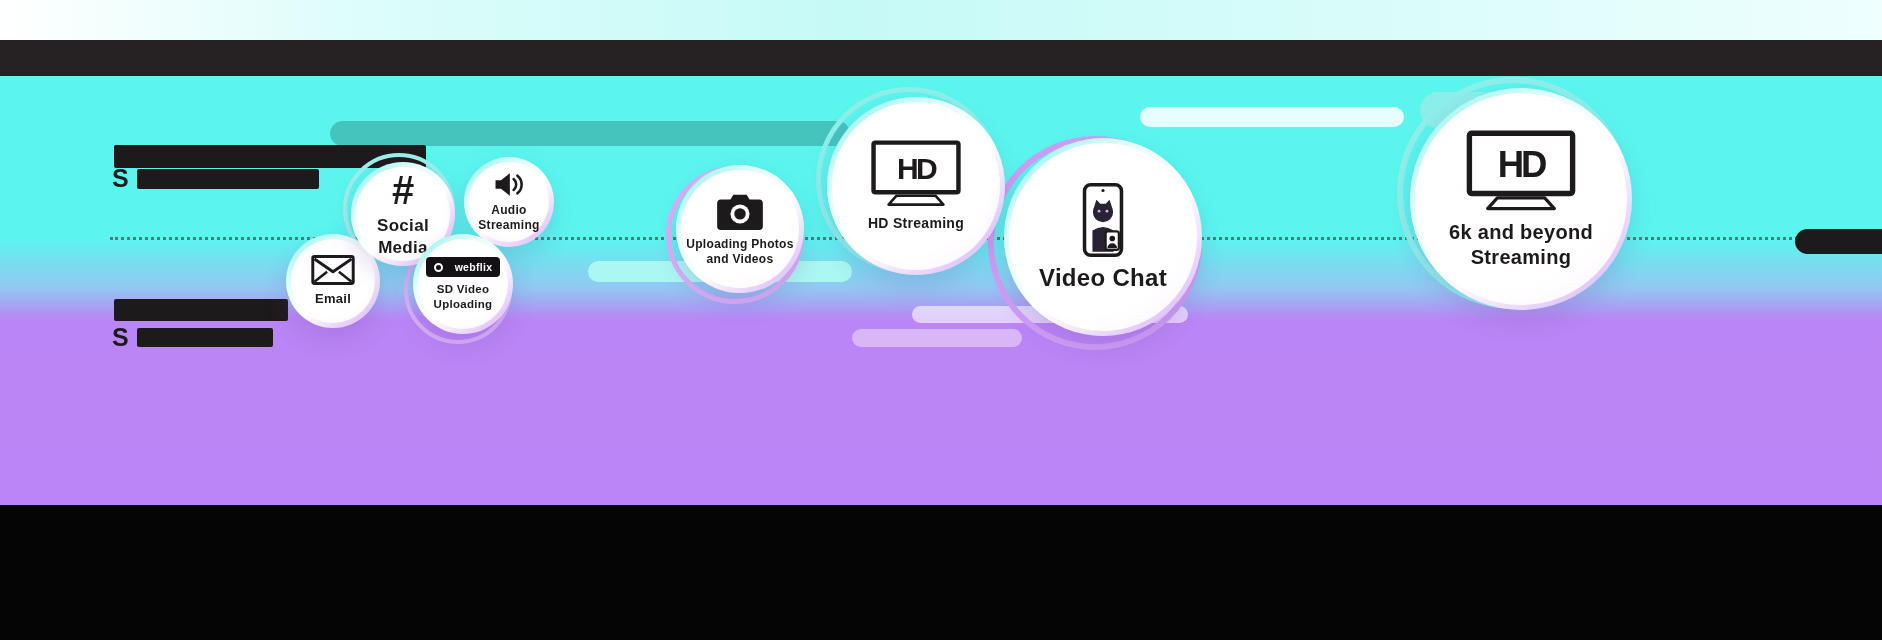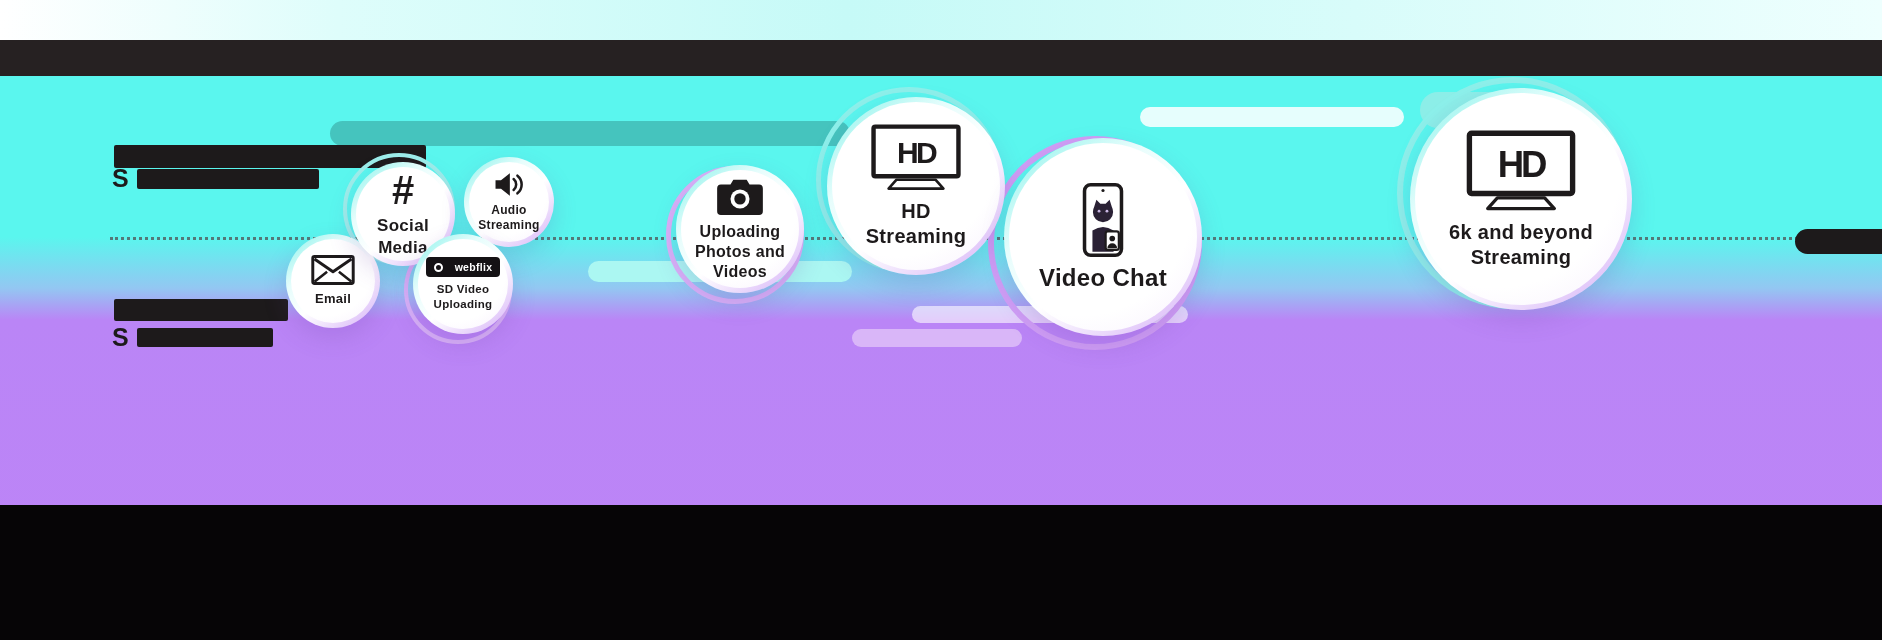--- a/index.html
+++ b/index.html
@@ -65,22 +65,22 @@
   .b-sd{ left:413px; top:234px; width:100px; height:100px; z-index:4; }
   .b-up{ left:676px; top:165px; width:128px; height:128px; }
   .b-hd{ left:827px; top:97px;  width:178px; height:178px; }
   .b-vc{ left:1004px; top:138px; width:198px; height:198px; }
   .b-4k{ left:1410px; top:88px;  width:222px; height:222px; }
 
   .lbl-email{ font-size:13px; }
   .lbl-social{ font-size:17px; max-width:62px; }
   .lbl-audio{ font-size:12px; max-width:72px; }
   .lbl-sd{ font-size:11.5px; max-width:84px; }
-  .lbl-up{ font-size:16px; max-width:132px; }
-  .lbl-hd{ font-size:20px; max-width:112px; }
+  .lbl-up{ font-size:12px; max-width:132px; }
+  .lbl-hd{ font-size:14px; max-width:112px; }
   .lbl-vc{ font-size:24px; }
   .lbl-4k{ font-size:20px; max-width:162px; }
 
   .hash{ font-size:40px; font-weight:800; color:#1d1a1b; line-height:1; }
   .webflix{ display:flex; align-items:center; gap:12px; background:#141114; color:#ffffff;
     border-radius:4px; padding:4px 8px; font-size:10.5px; font-weight:700; letter-spacing:0.3px; }
   .webflix .ring{ width:9px; height:9px; border:2px solid #ffffff; border-radius:50%; }
 </style>
 </head>
 <body>

